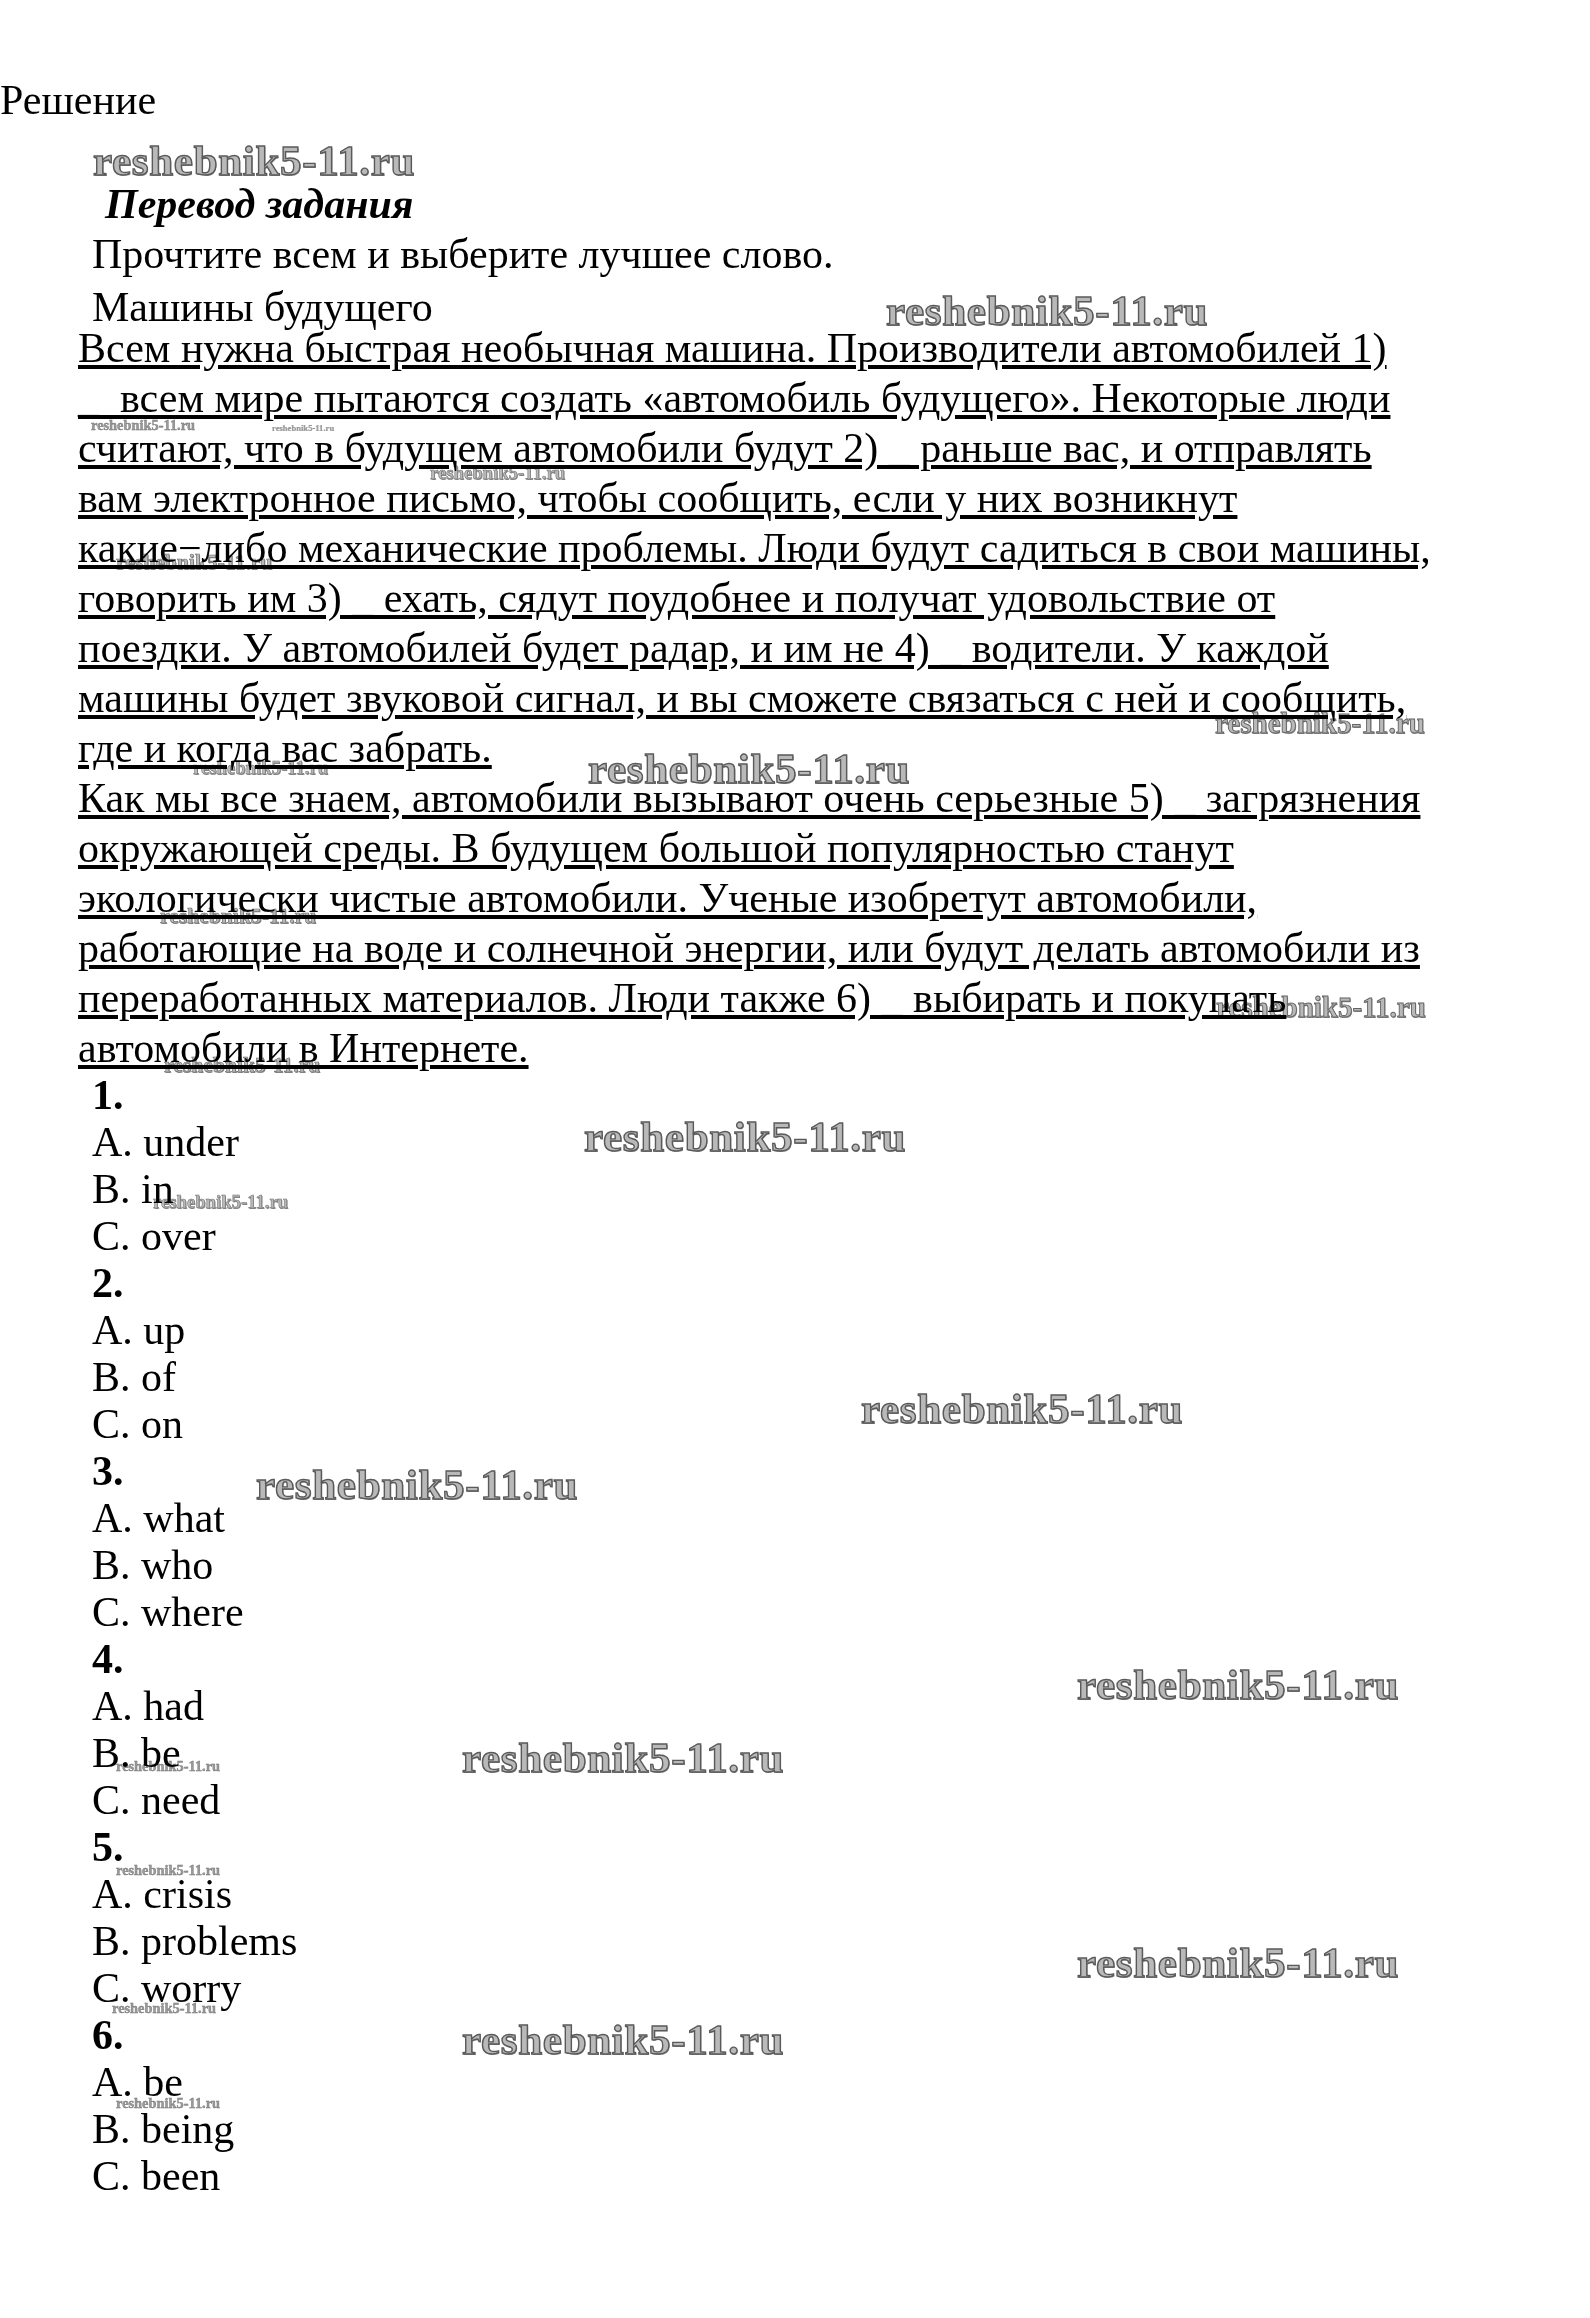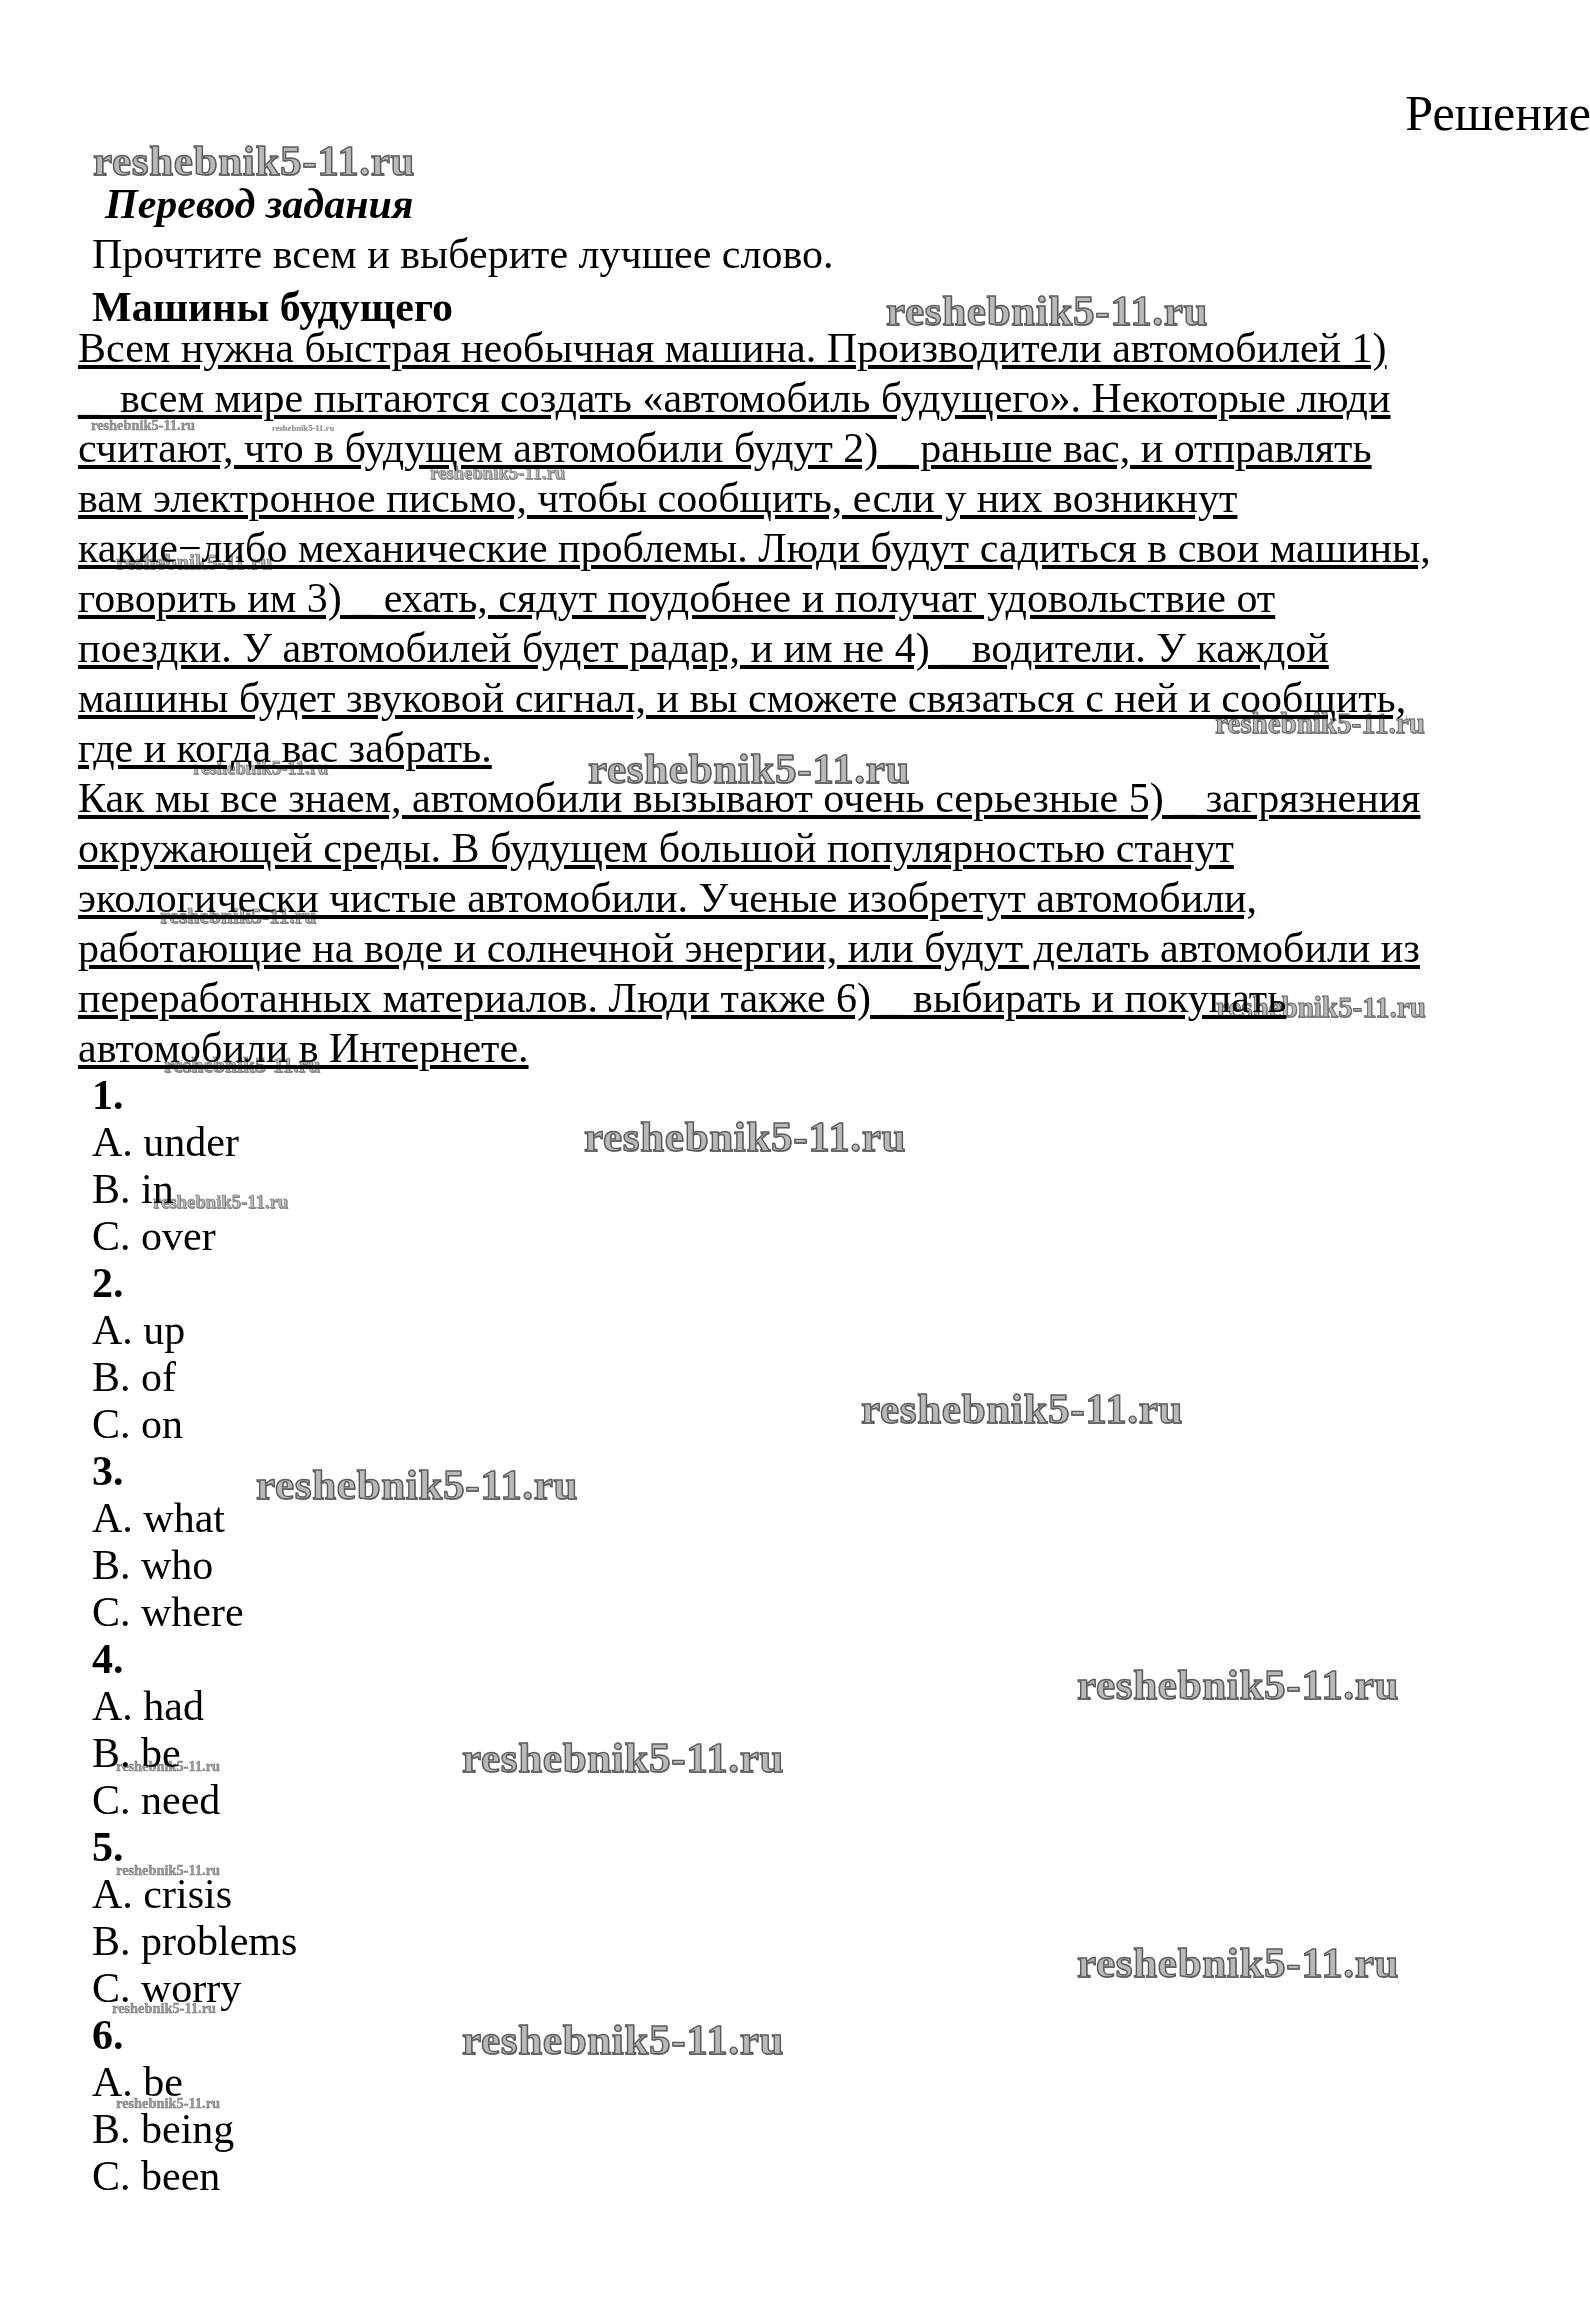--- a/index.html
+++ b/index.html
@@ -9,35 +9,35 @@
     font-family: "Liberation Serif", "DejaVu Serif", serif;
     color: #000;
   }
   .page {
     position: relative;
     width: 1591px; height: 2319px;
     background: #ffffff;
     overflow: hidden;
   }
   .doc-title {
-    position: absolute; top: 84px; left: 0;
-    width: 100%; text-align: right;
-    font-size: 50px; white-space: pre;
+    position: absolute; top: 76px; left: 0;
+    width: 100%; text-align: left;
+    font-size: 42px; white-space: pre;
   }
   .heading-bi {
     position: absolute; left: 92px; top: 180px;
     font-size: 42px; font-weight: bold; font-style: italic; white-space: pre; margin-left: 13px;
   }
   .instruction {
     position: absolute; left: 92px; top: 230px;
     font-size: 42px; white-space: pre;
   }
   .story-title {
     position: absolute; left: 92px; top: 283px;
-    font-size: 42px; font-weight: bold; white-space: pre;
+    font-size: 42px; font-weight: normal; white-space: pre;
   }
   .story {
     position: absolute; left: 78px; top: 323px;
     font-size: 42px; line-height: 50px; white-space: pre; text-decoration: underline;
   }
   .questions {
     position: absolute; left: 92px; top: 1072px;
     font-size: 42px; line-height: 47px; white-space: pre;
   }
   .q-number { font-weight: bold; }

